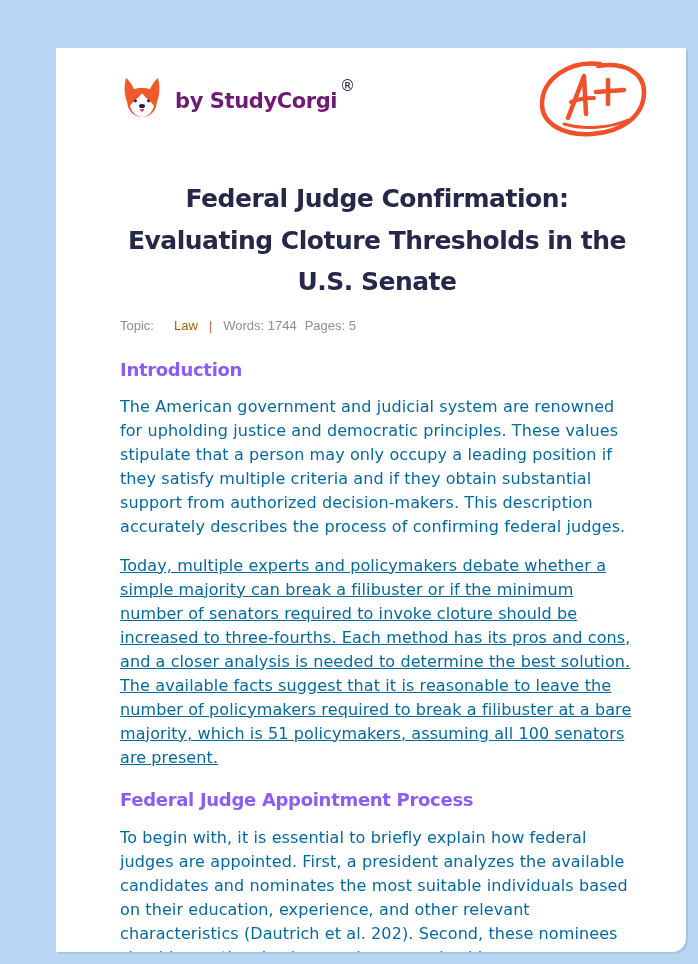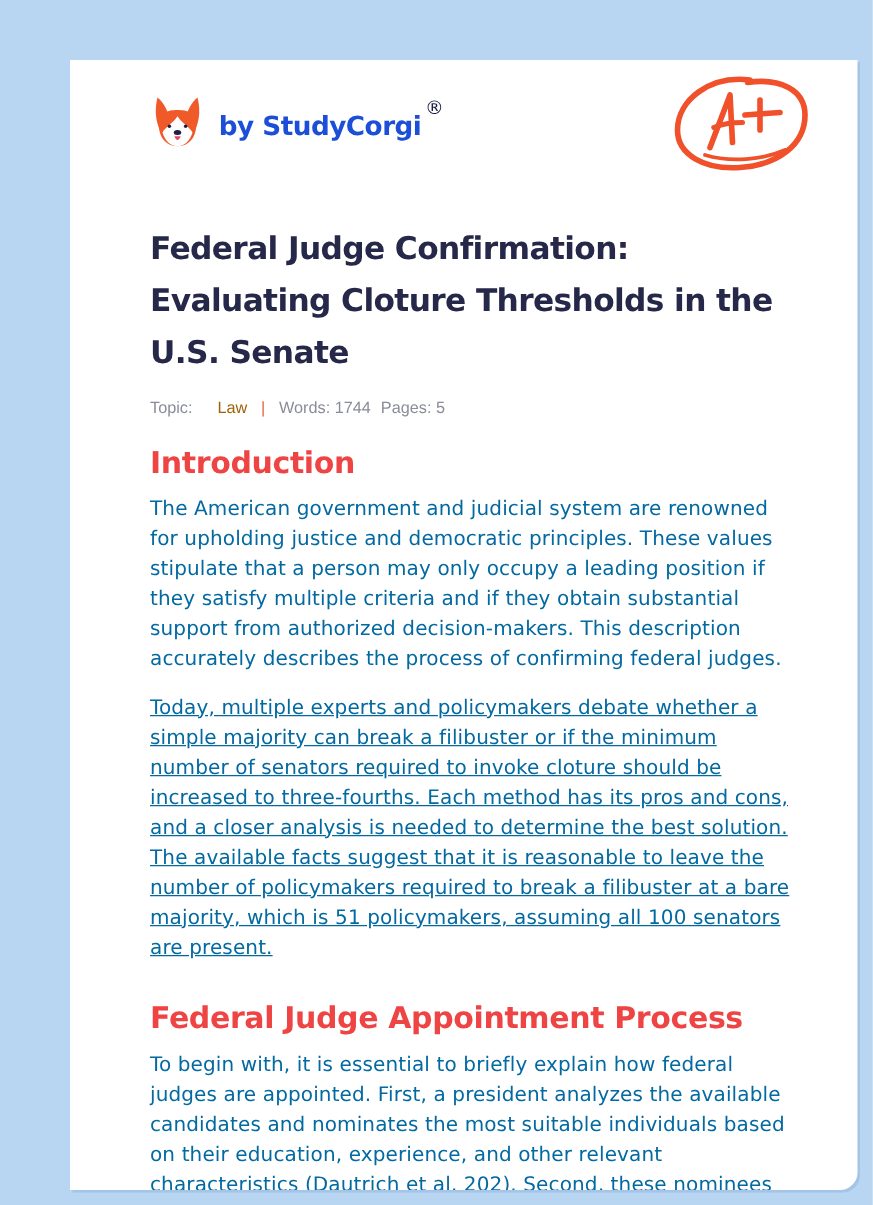--- a/index.html
+++ b/index.html
@@ -39,21 +39,21 @@
       width: 40px;
       height: 44px;
       display: block;
     }
     .brand-text {
       margin-left: 13px;
       margin-top: 6px;
       font-family: "DejaVu Sans", sans-serif;
       font-weight: bold;
       font-size: 21px;
-      color: #1d4ed8;
+      color: #701a75;
       letter-spacing: -0.4px;
     }
     .brand-reg {
       font-family: "DejaVu Sans", sans-serif;
       font-size: 15px;
       color: #1e1e40;
       position: relative;
       top: -12px;
       margin-left: 3px;
     }
@@ -72,44 +72,45 @@
       width: 514px;
     }
 
     .title {
       font-family: "DejaVu Sans", sans-serif;
       font-weight: bold;
       font-size: 25px;
       line-height: 41.5px;
       color: #262849;
       letter-spacing: -0.5px;
+      text-align: center;
     }
 
     .meta {
       margin-top: 14px;
       font-family: "Liberation Sans", sans-serif;
       font-size: 13px;
       color: #8a8d99;
       display: flex;
       align-items: center;
       height: 18px;
     }
     .meta .topic-value { color: #a16207; margin-left: 20px; }
     .meta .sep { color: #e0663d; margin: 0 11px; }
     .meta .pages { margin-left: 8px; text-align: right; }
 
     .section-heading {
       font-family: "DejaVu Sans", sans-serif;
       font-weight: bold;
-      font-size: 24px;
-      color: #ef4444;
+      font-size: 18px;
+      color: #8b5cf6;
       letter-spacing: -0.3px;
     }
     .h-intro { margin-top: 22px; line-height: 26px; }
-    .h-process { margin-top: 31px; line-height: 26px; }
+    .h-process { margin-top: 17px; line-height: 26px; }
 
     .para {
       font-family: "DejaVu Sans", sans-serif;
       font-size: 16px;
       line-height: 24px;
       color: #0369a1;
       letter-spacing: 0.1px;
     }
     .p1 { margin-top: 12px; }
     .p2 { margin-top: 15px; text-decoration: underline; }

